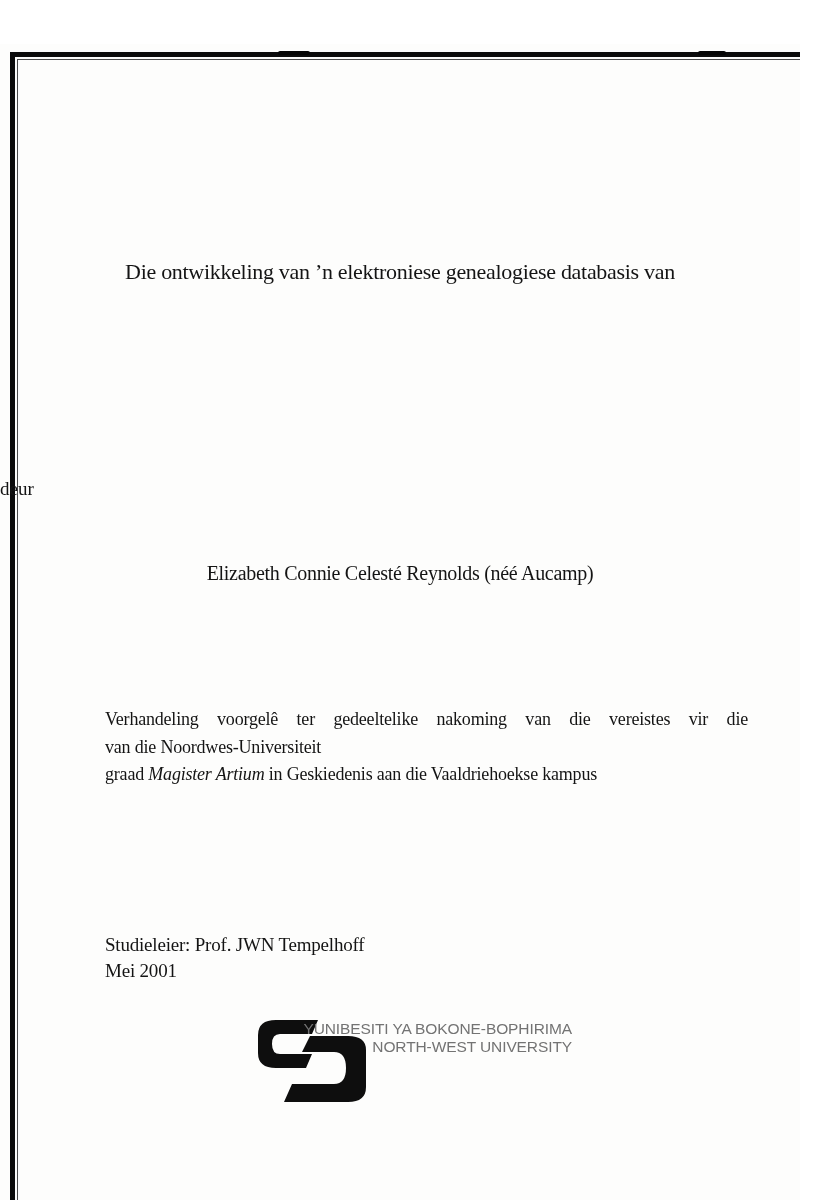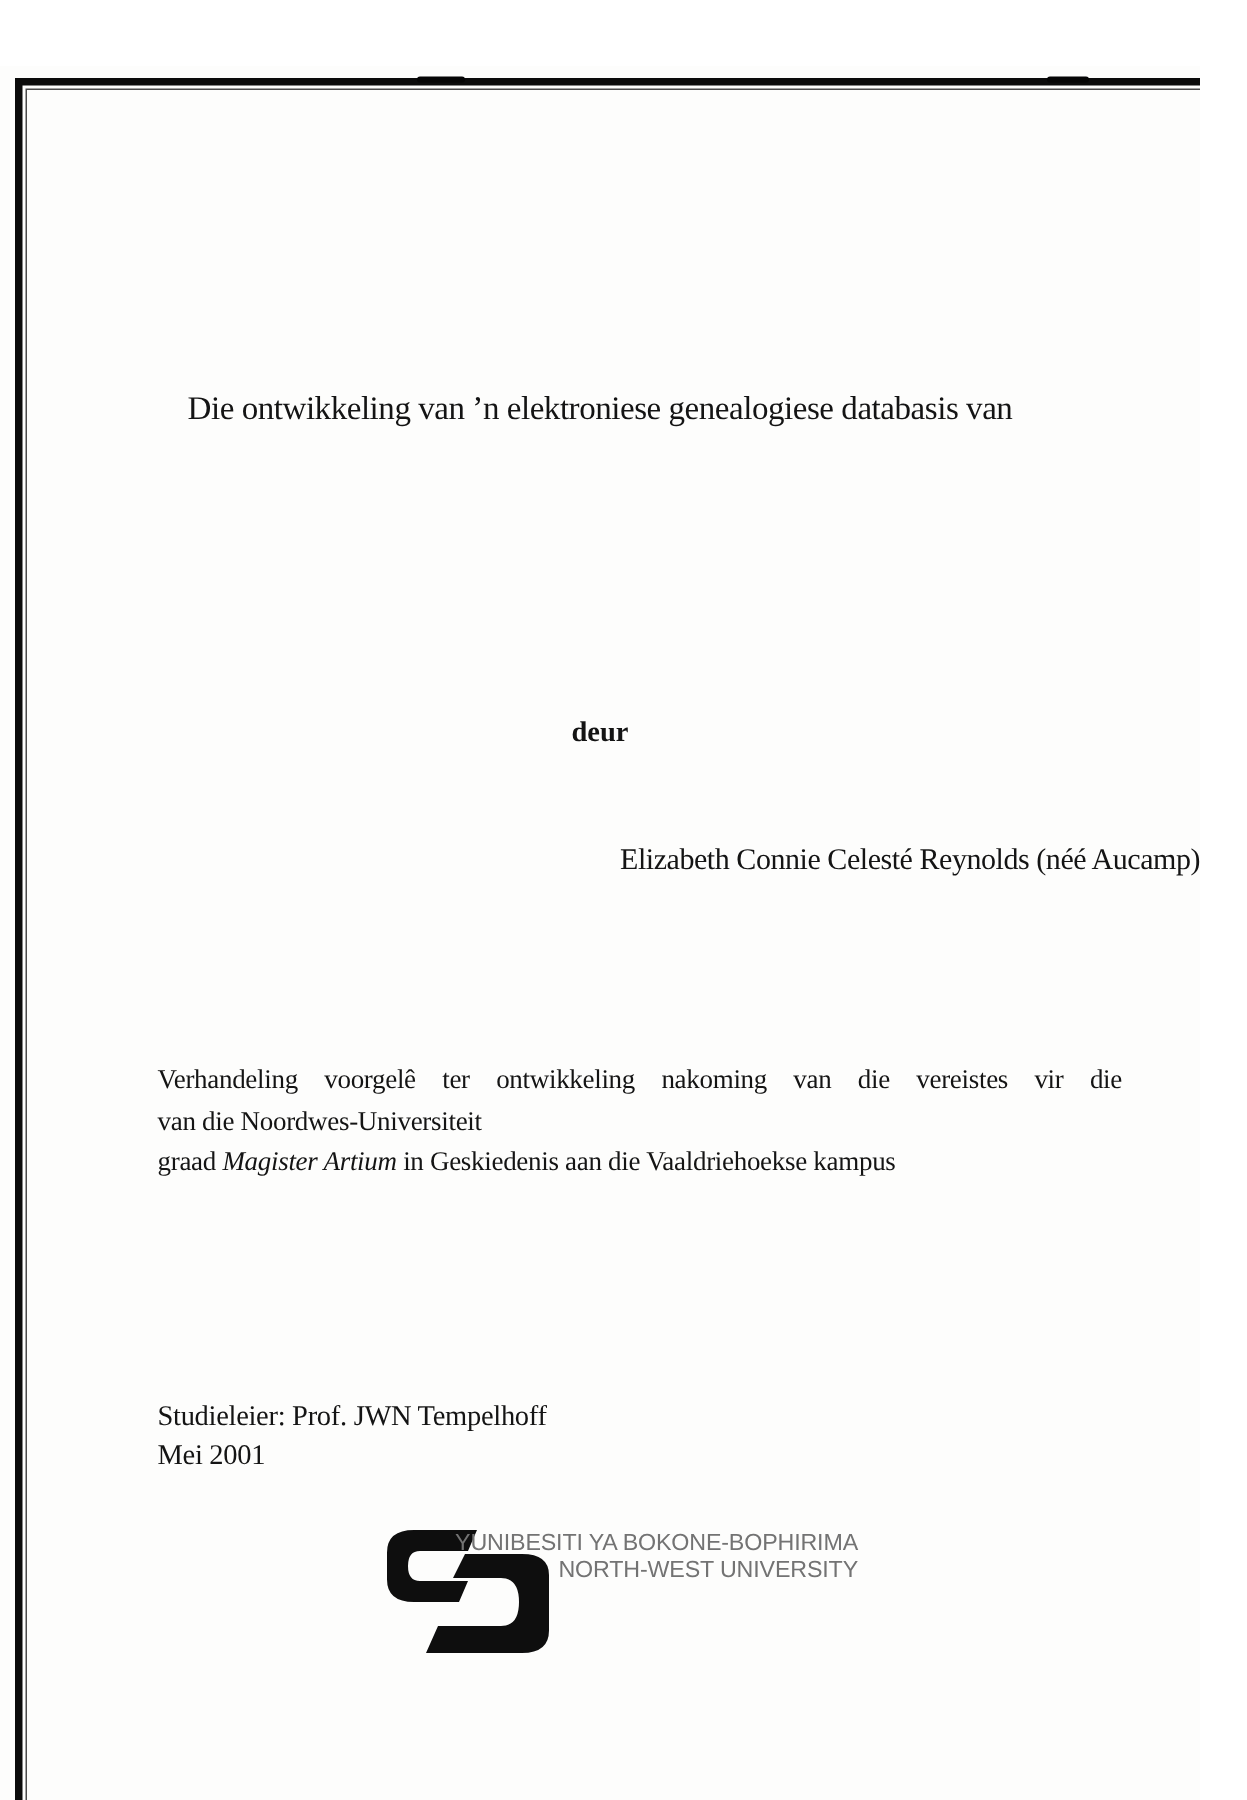--- a/index.html
+++ b/index.html
@@ -39,28 +39,27 @@
     position: absolute;
     top: 206px; left: 0; right: 0;
     text-align: center;
     font-size: 22px;
     letter-spacing: -0.3px;
     line-height: 44px;
   }
   .byline {
     position: absolute;
     top: 434px; left: 0; right: 0;
-    text-align: center;
+    text-align: left;
     font-size: 19px;
-    font-weight: bold;
   }
   .author {
     position: absolute;
     top: 518px; left: 0; right: 0;
-    text-align: right;
+    text-align: center;
     font-size: 20px;
     letter-spacing: -0.3px;
   }
   .statement {
     position: absolute;
     top: 662px; left: 105px;
     width: 643px;
     font-size: 18px;
     line-height: 27.5px;
     letter-spacing: -0.2px;
@@ -113,21 +112,21 @@
 
   <div class="title-block">
     <div>Die ontwikkeling van ’n elektroniese genealogiese databasis van</div>
   </div>
 
   <div class="byline">deur</div>
 
   <div class="author">Elizabeth Connie Celesté Reynolds (néé Aucamp)</div>
 
   <div class="statement">
-    <div class="justified">Verhandeling voorgelê ter ontwikkeling nakoming van die vereistes vir die</div>
+    <div class="justified">Verhandeling voorgelê ter gedeeltelike nakoming van die vereistes vir die</div>
     <div>van die Noordwes-Universiteit</div>
     <div><span>graad </span><em>Magister Artium</em><span> in Geskiedenis aan die Vaaldriehoekse kampus</span></div>
   </div>
 
   <div class="supervisor-block">
     <div>Studieleier: Prof. JWN Tempelhoff</div>
     <div>Mei 2001</div>
   </div>
 
   <div class="logo-block">

